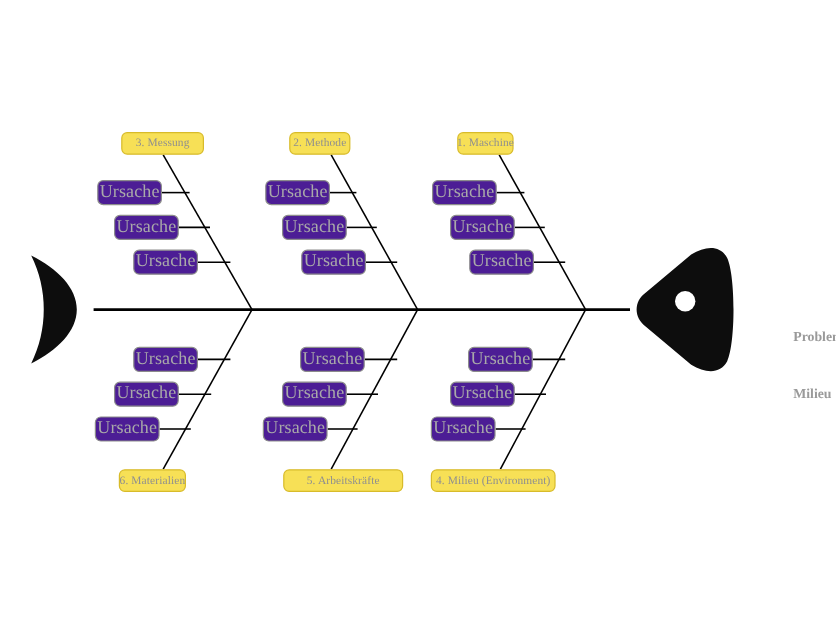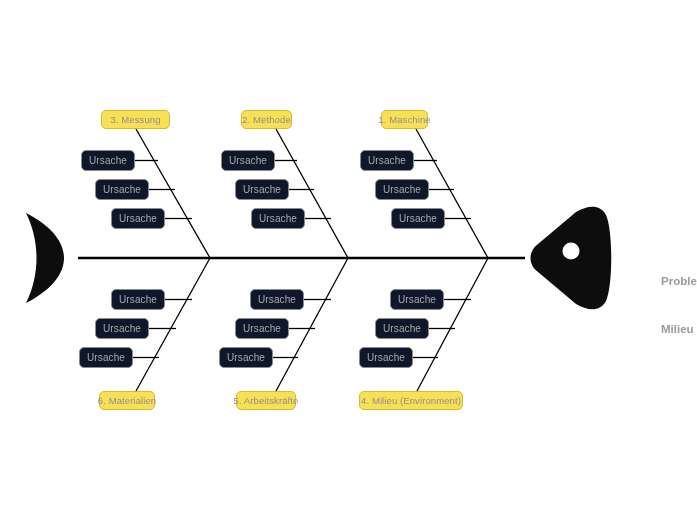--- a/index.html
+++ b/index.html
@@ -9,20 +9,21 @@
   }
   body {
     font-family: "Liberation Sans", sans-serif;
   }
   #canvas {
     position: relative;
     width: 697px;
     height: 520px;
     background: #ffffff;
     overflow: hidden;
+    font-family: Liberation Serif, serif;
   }
   #skeleton {
     position: absolute;
     left: 0;
     top: 0;
     width: 697px;
     height: 520px;
   }
   .node {
     position: absolute;
@@ -38,25 +39,25 @@
     border: 1.3px solid #d8bb2a;
     border-radius: 5px;
     color: #8f8f8f;
     font-size: 9.5px;
     padding: 0 7px;
     letter-spacing: .1px;
   }
   .cause-box {
     height: 21px;
     width: 54px;
-    background: #0f172a;
+    background: #4c1d95;
     border: 1.3px solid #8c8c8c;
     border-radius: 5px;
     color: #a9a9a9;
-    font-size: 10px;
+    font-size: 15px;
     letter-spacing: .1px;
   }
   .problem-label {
     position: absolute;
     color: #9a9a9a;
     font-size: 11.5px;
     font-weight: bold;
     line-height: 16px;
     white-space: pre;
     margin-left: 40px;
@@ -121,21 +122,21 @@
       <div class="node cause-box" style="left: 235px; top: 179px;">Ursache</div>
       <div class="node cause-box" style="left: 251px; top: 208px;">Ursache</div>
       <div class="node cat-box" style="left: 381px; top: 110px; width: 47px;">1. Maschine</div>
       <div class="node cause-box" style="left: 360px; top: 150px;">Ursache</div>
       <div class="node cause-box" style="left: 375px; top: 179px;">Ursache</div>
       <div class="node cause-box" style="left: 391px; top: 208px;">Ursache</div>
       <div class="node cat-box" style="left: 99px; top: 391px; width: 56px;">6. Materialien</div>
       <div class="node cause-box" style="left: 111px; top: 289px;">Ursache</div>
       <div class="node cause-box" style="left: 95px; top: 318px;">Ursache</div>
       <div class="node cause-box" style="left: 79px; top: 347px;">Ursache</div>
-      <div class="node cat-box" style="left: 236px; top: 391px; width: 60px;">5. Arbeitskräfte</div>
+      <div class="node cat-box" style="left: 236px; top: 391px; width: 100px;">5. Arbeitskräfte</div>
       <div class="node cause-box" style="left: 250px; top: 289px;">Ursache</div>
       <div class="node cause-box" style="left: 235px; top: 318px;">Ursache</div>
       <div class="node cause-box" style="left: 219px; top: 347px;">Ursache</div>
       <div class="node cat-box" style="left: 359px; top: 391px; width: 104px;">4. Milieu (Environment)</div>
       <div class="node cause-box" style="left: 390px; top: 289px;">Ursache</div>
       <div class="node cause-box" style="left: 375px; top: 318px;">Ursache</div>
       <div class="node cause-box" style="left: 359px; top: 347px;">Ursache</div>
     </div>
 
   <div class="problem-label" style="left:621px; top:241px;">

